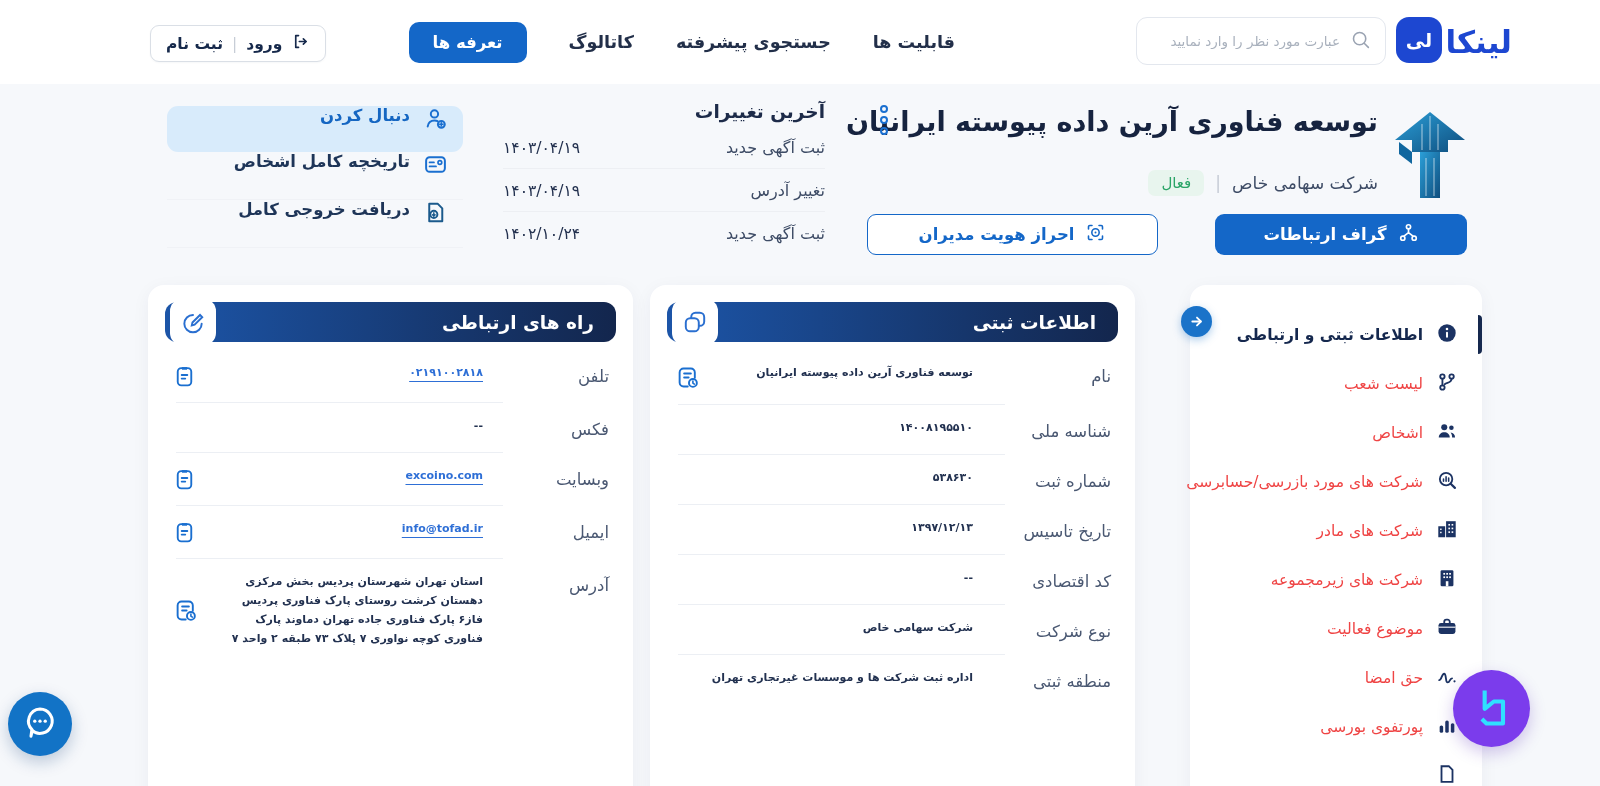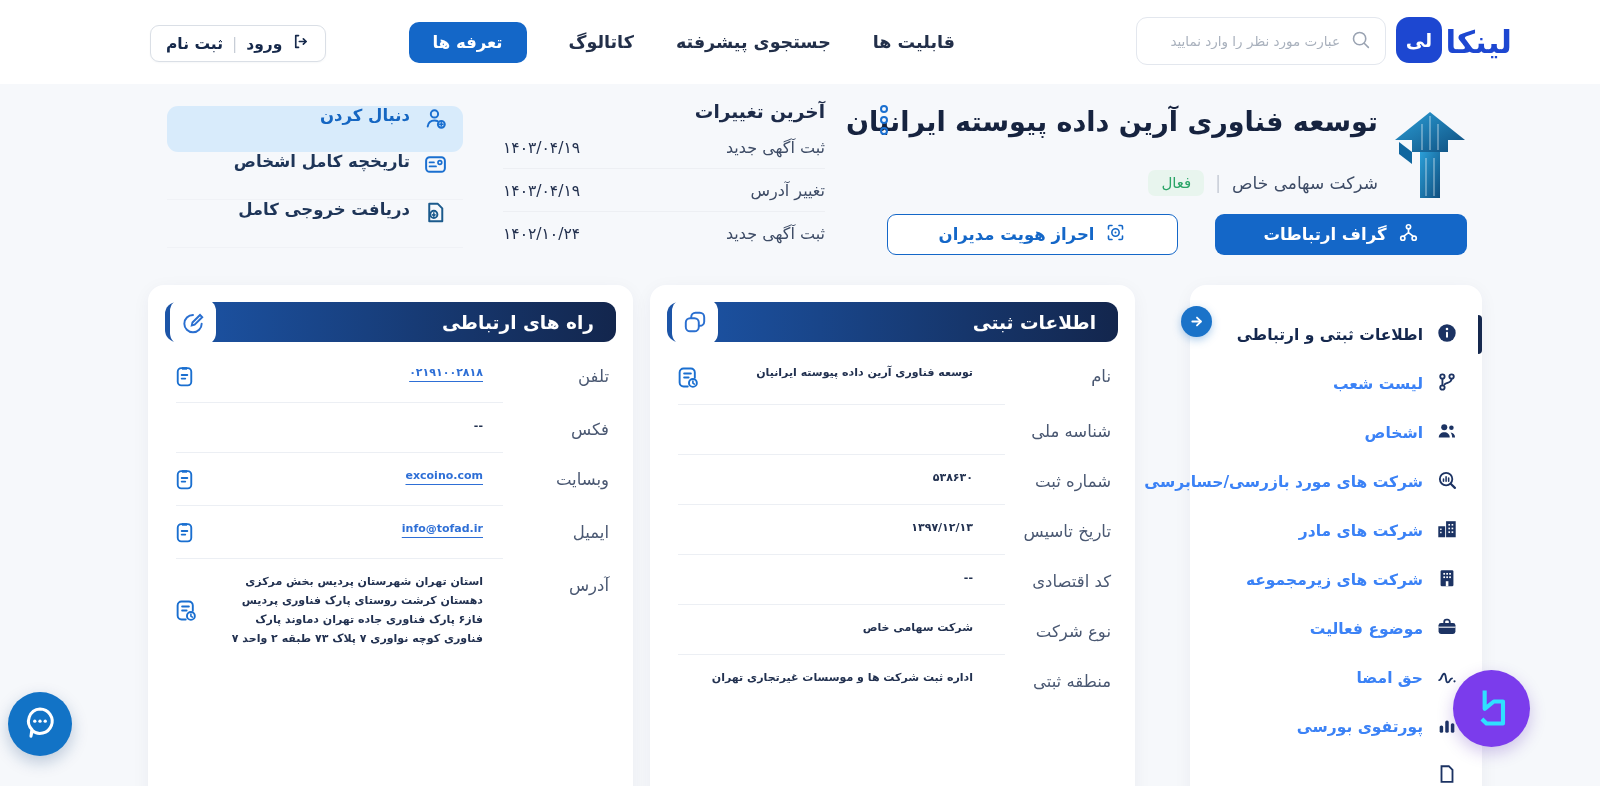--- a/index.html
+++ b/index.html
@@ -29,21 +29,21 @@
   .c-logo{ position:absolute; right:133px; top:110px; width:74px; height:90px; }
   .c-title{ position:absolute; right:222px; top:106px; font-size:27px; font-weight:bold; color:#16233f; }
   .c-sub{ position:absolute; right:222px; top:170px; display:flex; align-items:center; gap:11px; font-size:17px; color:#3e4c66; }
   .c-sub .vsep{ color:#c4cad4; }
   .badge-active{ background:#e8f5ee; color:#2aa467; padding:4px 13px; border-radius:7px; font-size:15px; }
   .kebab{ position:absolute; right:710px; top:103px; display:flex; flex-direction:column; gap:3px; cursor:pointer; padding:2px; }
   .kebab i{ width:8px; height:8px; border:2.4px solid #1a6fd0; border-radius:50%; display:block; }
   .btn-graph{ position:absolute; right:133px; top:214px; width:252px; height:41px; background:#1467c8; color:#fff; border:none;
               border-radius:9px; display:flex; align-items:center; justify-content:center; gap:11px; font-family:inherit;
               font-size:16.5px; font-weight:600; cursor:pointer; }
-  .btn-verify{ position:absolute; right:422px; top:214px; width:291px; height:41px; background:#fff; color:#1467c8;
+  .btn-verify{ position:absolute; right:442px; top:214px; width:291px; height:41px; background:#fff; color:#1467c8;
                border:1.6px solid #1467c8; border-radius:9px; display:flex; align-items:center; justify-content:center; gap:11px;
                font-family:inherit; font-size:16.5px; font-weight:600; cursor:pointer; }
 
   
   .changes{ position:absolute; right:775px; top:101px; width:322px; }
   .changes-title{ font-size:18.5px; font-weight:bold; color:#1d2b49; margin-bottom:4px; }
   .chg-row{ display:flex; justify-content:space-between; align-items:center; padding:12px 0 11px; border-bottom:1px solid #edeff3; }
   .chg-row:last-child{ border-bottom:none; }
   .chg-label{ font-size:16px; color:#3e4c66; }
   .chg-date{ font-size:15.5px; color:#22304e; }
@@ -71,22 +71,22 @@
   .info-row:not(:last-child)::after{ content:""; position:absolute; bottom:0; right:130px; left:28px; height:1px; background:#eceff4; }
   .info-label{ flex:none; color:#4a5872; font-size:16.5px; padding-top:3px; }
   .card-reg .info-label{ width:112px; }
   .card-contact .info-label{ width:100px; }
   .info-value{ flex:1; color:#223150; font-size:11px; font-weight:600; line-height:1.72; }
   .info-value.link{ color:#2e6fd6; text-decoration:underline; text-underline-offset:5px; text-decoration-thickness:1px; cursor:pointer; display:block; }
   .row-icon{ flex:none; align-self:center; display:flex; cursor:pointer; }
 
   
   .side-list{ padding-top:25px; }
-  .side-item{ display:flex; align-items:center; gap:13px; padding:0 24px; height:49px; font-size:15.5px; font-weight:700;
-              color:#3b82f6; cursor:pointer; position:relative; white-space:nowrap; }
+  .side-item{ display:flex; align-items:center; gap:13px; padding:0 24px; height:49px; font-size:15.5px; font-weight:400;
+              color:#ef4444; cursor:pointer; position:relative; white-space:nowrap; }
   .side-item svg{ flex:none; }
   .side-item.active{ font-weight:bold; color:#15284e; }
   .side-item.active::before{ content:""; position:absolute; left:auto; right:0; top:5px; bottom:5px; width:4.5px;
                              background:#15284e; border-radius:0 4px 4px 0; }
   .side-collapse{ position:absolute; right:388px; top:306px; width:31px; height:31px; border-radius:50%; background:#1a73c9;
                   border:none; display:flex; align-items:center; justify-content:center; cursor:pointer;
                   box-shadow:0 3px 8px rgba(26,115,201,.35); }
 
   
   .chat-fab{ position:absolute; left:8px; top:692px; width:64px; height:64px; border-radius:50%; background:#1273c6;
@@ -377,20 +377,21 @@
         <svg width="27" height="27" viewBox="0 0 24 24" fill="none" stroke="#1a6fd0" stroke-width="1.7" stroke-linecap="round">
           <path d="M18.5 12.2V7.5A3.5 3.5 0 0 0 15 4H8.5A3.5 3.5 0 0 0 5 7.5v9A3.5 3.5 0 0 0 8.5 20h3.7"></path>
           <path d="M9 8.5h6M9 12h4"></path>
           <circle cx="16.8" cy="16.8" r="3.5" fill="#fff"></circle>
             <path d="M16.8 15.1v1.9l1.3.9" stroke-width="1.4"></path>
         </svg>
       </span>
     </div>
     <div class="info-row">
       <div class="info-label">شناسه ملی</div>
+      <div class="info-value">۱۴۰۰۸۱۹۵۵۱۰</div>
     </div>
     <div class="info-row">
       <div class="info-label">شماره ثبت</div>
       <div class="info-value">۵۳۸۶۳۰</div>
     </div>
     <div class="info-row">
       <div class="info-label">تاریخ تاسیس</div>
       <div class="info-value">۱۳۹۷/۱۲/۱۳</div>
     </div>
     <div class="info-row">

